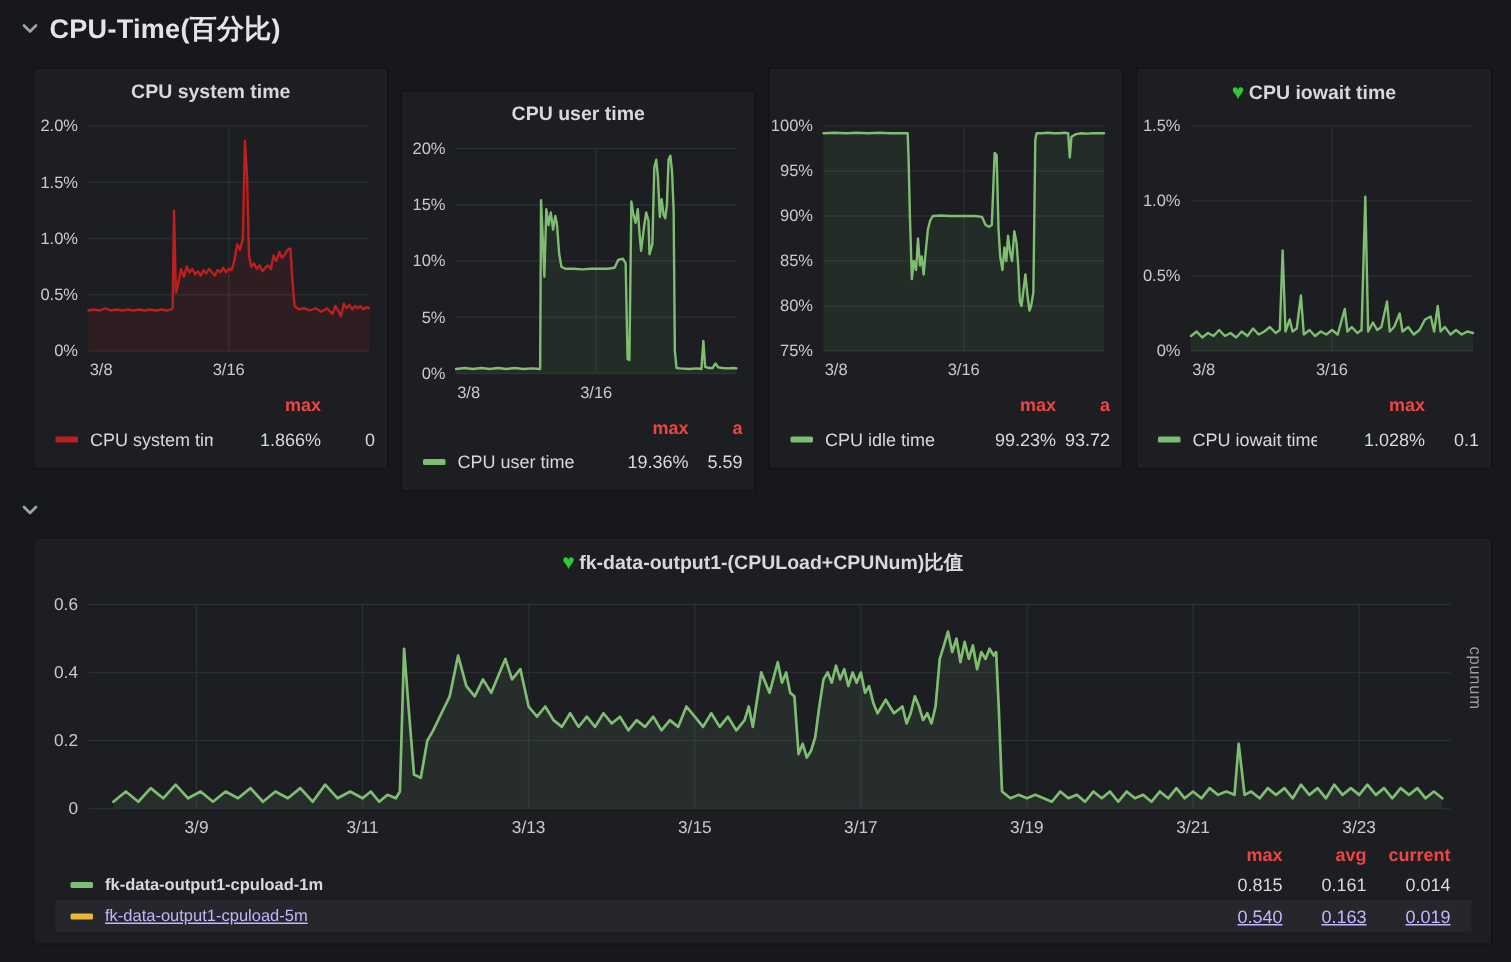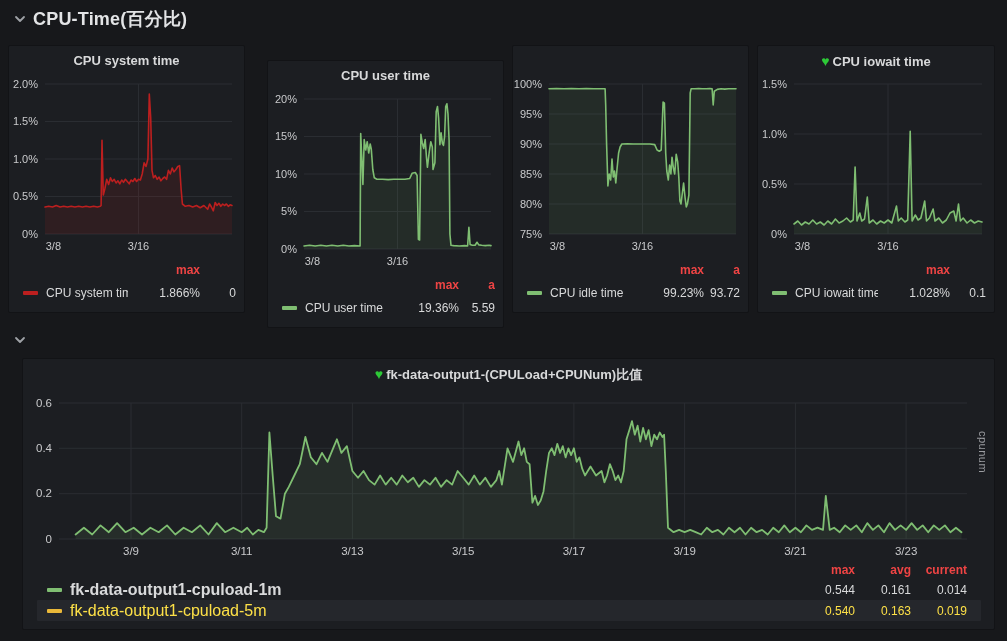--- a/index.html
+++ b/index.html
@@ -48,40 +48,40 @@
   .big-chart { position:absolute; top:36px; left:0; right:0; height:172px; }
   .right-axis-label {
     position:absolute; right:5px; top:72px;
     writing-mode:vertical-rl; font-size:11px; color:#9b9da1;
     letter-spacing:.5px;
   }
   .big-legend { position:absolute; left:14px; right:13px; bottom:8px; }
   .bl-head { display:flex; justify-content:flex-end; height:16px; padding-right:14px; }
   .bl-row { display:flex; align-items:center; height:21px; padding-right:14px; border-radius:1px; }
   .bl-col { width:56px; text-align:right; font-size:12px; white-space:nowrap; }
-  .bl-name { flex:1; font-size:16px; font-weight:700; color:#d8d9da; cursor:pointer; white-space:nowrap; }
+  .bl-name { flex:1; font-size:11px; font-weight:700; color:#d8d9da; cursor:pointer; white-space:nowrap; }
   .bl-row .swatch { margin-left:10px; }
   .bl-row.dimmed { background:#25272c; }
-  .bl-row.dimmed .bl-name, .bl-row.dimmed .bl-col { color:#fde047; font-weight:400; }
+  .bl-row.dimmed .bl-name, .bl-row.dimmed .bl-col { color:#c4b5fd; font-weight:400;text-decoration:underline; }
 
   .chart-box svg text { font-family:"Liberation Sans", sans-serif; }
 </style>
 </head>
 <body>
 
 <div class="section-header" style="top:8px;">
   <span class="chev">
     <svg width="12" height="12" viewBox="0 0 12 12">
         <path d="M2 4l4 4 4-4" fill="none" stroke="#9fa2a7" stroke-width="1.8" stroke-linecap="round" stroke-linejoin="round"></path>
       </svg>
   </span>
   <span class="section-title">CPU-Time(百分比)</span>
 </div>
 
-<div class="panel" style="left:8px; top:45px; width:237px; height:268px;">
+<div class="panel" style="left:22px; top:45px; width:237px; height:268px;">
   <div class="panel-title"><span>CPU system time</span></div>
   <div class="mini-chart chart-box"><svg width="235" height="178">
         <line x1="36" y1="158.0" x2="223" y2="158.0" stroke="#2a2d32" stroke-width="1"></line>
         <text x="29" y="161.5" text-anchor="end" fill="#c9cacc" font-size="11">0%</text>
         <line x1="36" y1="120.5" x2="223" y2="120.5" stroke="#2a2d32" stroke-width="1"></line>
         <text x="29" y="124" text-anchor="end" fill="#c9cacc" font-size="11">0.5%</text>
         <line x1="36" y1="83.0" x2="223" y2="83.0" stroke="#2a2d32" stroke-width="1"></line>
         <text x="29" y="86.5" text-anchor="end" fill="#c9cacc" font-size="11">1.0%</text>
         <line x1="36" y1="45.5" x2="223" y2="45.5" stroke="#2a2d32" stroke-width="1"></line>
         <text x="29" y="49" text-anchor="end" fill="#c9cacc" font-size="11">1.5%</text>
@@ -246,21 +246,21 @@
   <div class="right-axis-label">cpunum</div>
   <div class="big-legend">
     <div class="bl-head">
       <span class="bl-col head-cell">max</span>
       <span class="bl-col head-cell">avg</span>
       <span class="bl-col head-cell">current</span>
     </div>
     <div class="bl-row">
       <span class="swatch" style="background: rgb(127, 190, 114);"></span>
       <span class="bl-name">fk-data-output1-cpuload-1m</span>
-      <span class="bl-col">0.544</span>
+      <span class="bl-col">0.815</span>
       <span class="bl-col">0.161</span>
       <span class="bl-col">0.014</span>
     </div>
     <div class="bl-row dimmed">
       <span class="swatch" style="background: rgb(234, 184, 57);"></span>
       <span class="bl-name">fk-data-output1-cpuload-5m</span>
       <span class="bl-col">0.540</span>
       <span class="bl-col">0.163</span>
       <span class="bl-col">0.019</span>
     </div>

